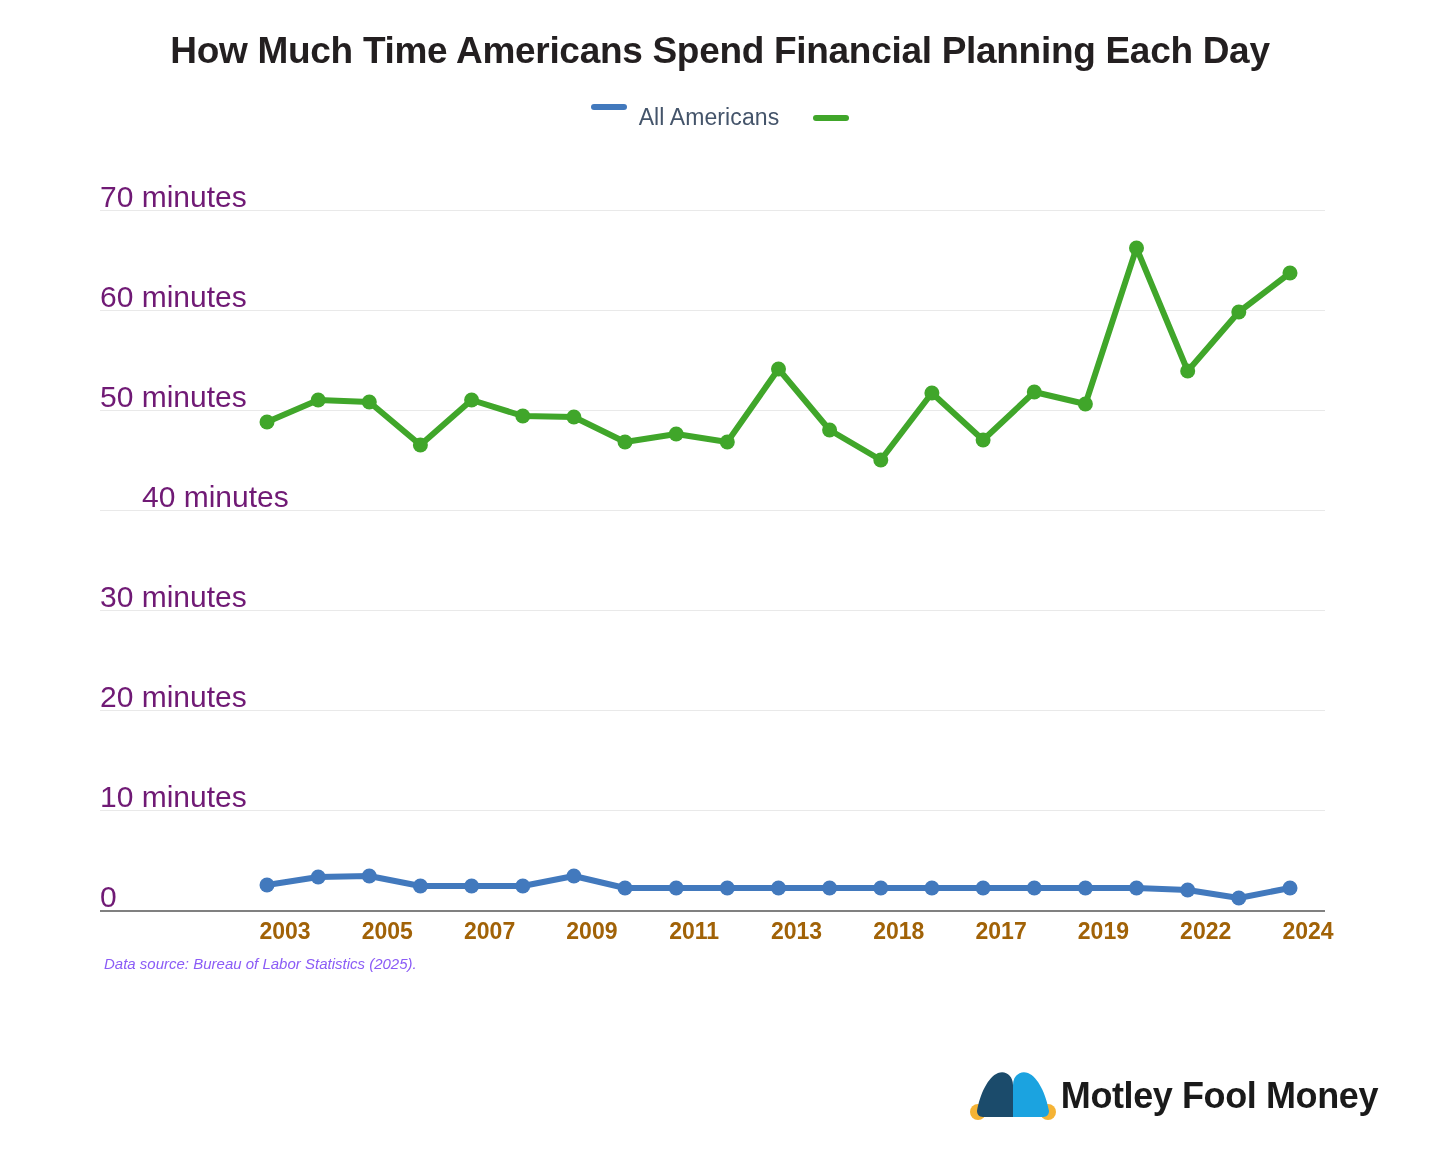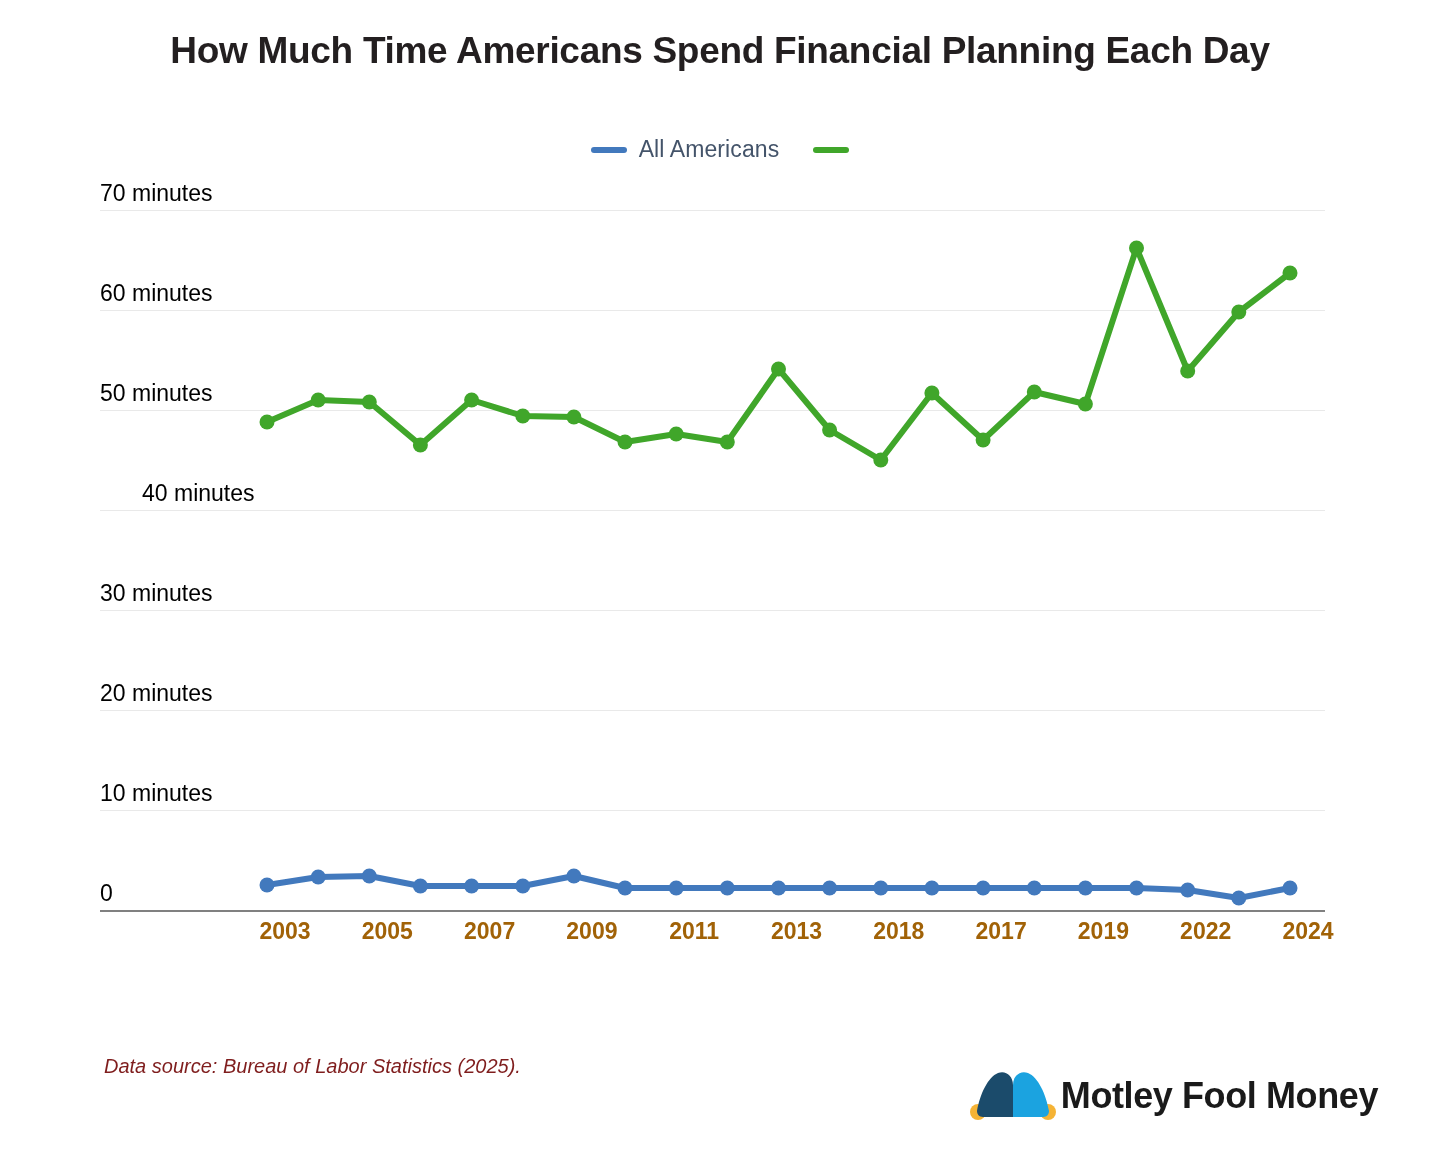--- a/index.html
+++ b/index.html
@@ -39,23 +39,22 @@
     top: 104px;
     left: 0;
     width: 1440px;
     display: flex;
     justify-content: center;
     align-items: center;
     gap: 34px;
   }
   .legend-item {
     display: flex;
-    align-items: center;
+    align-items: flex-start;
     gap: 12px;
-    margin-top: 32px;
   }
   .legend-swatch {
     display: block;
     width: 36px;
     height: 6px;
     border-radius: 3px;
   }
   .legend-label {
     font-size: 23px;
     color: #44546a;
@@ -81,22 +80,22 @@
     height: 1px;
     background: #e9e9e9;
   }
   .gridline.axis-zero {
     background: #808080;
     height: 2px;
   }
   .ytick {
     position: absolute;
     left: 0;
-    font-size: 23px;
-    color: #000000;
+    font-size: 30px;
+    color: #701a75;
     white-space: nowrap;
   }
   .chart-svg {
     position: absolute;
     left: 0;
     top: 0;
   }
   
   .xaxis {
     position: absolute;
@@ -112,24 +111,24 @@
     font-weight: 700;
     color: #a16207;
     transform: translateX(-50%);
     white-space: nowrap;
     margin-left: 18px;
   }
   
   .source {
     position: absolute;
     left: 104px;
-    top: 1055px;
-    font-size: 20px;
+    top: 955px;
+    font-size: 15px;
     font-style: italic;
-    color: #7f1d1d;
+    color: #8b5cf6;
     white-space: nowrap;
   }
   
   .logo {
     position: absolute;
     right: 62px;
     top: 1068px;
     display: flex;
     align-items: center;
     gap: 5px;

